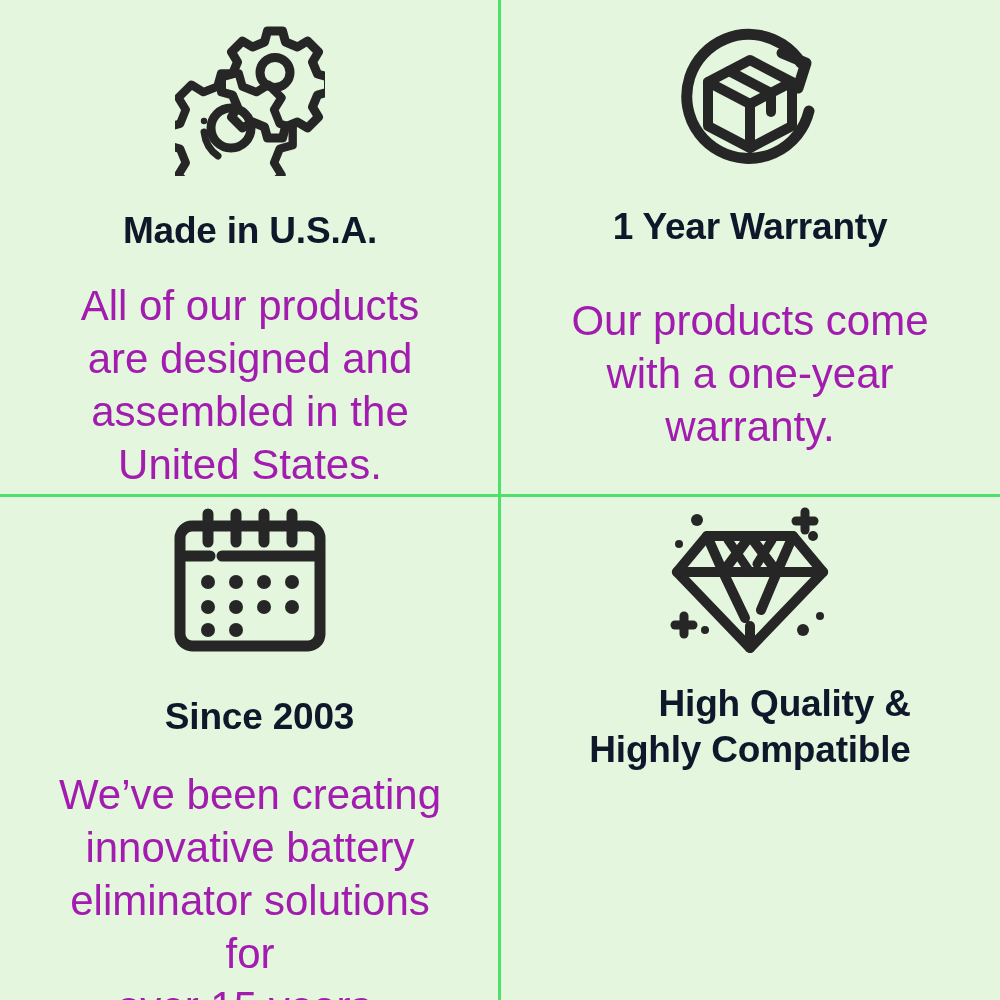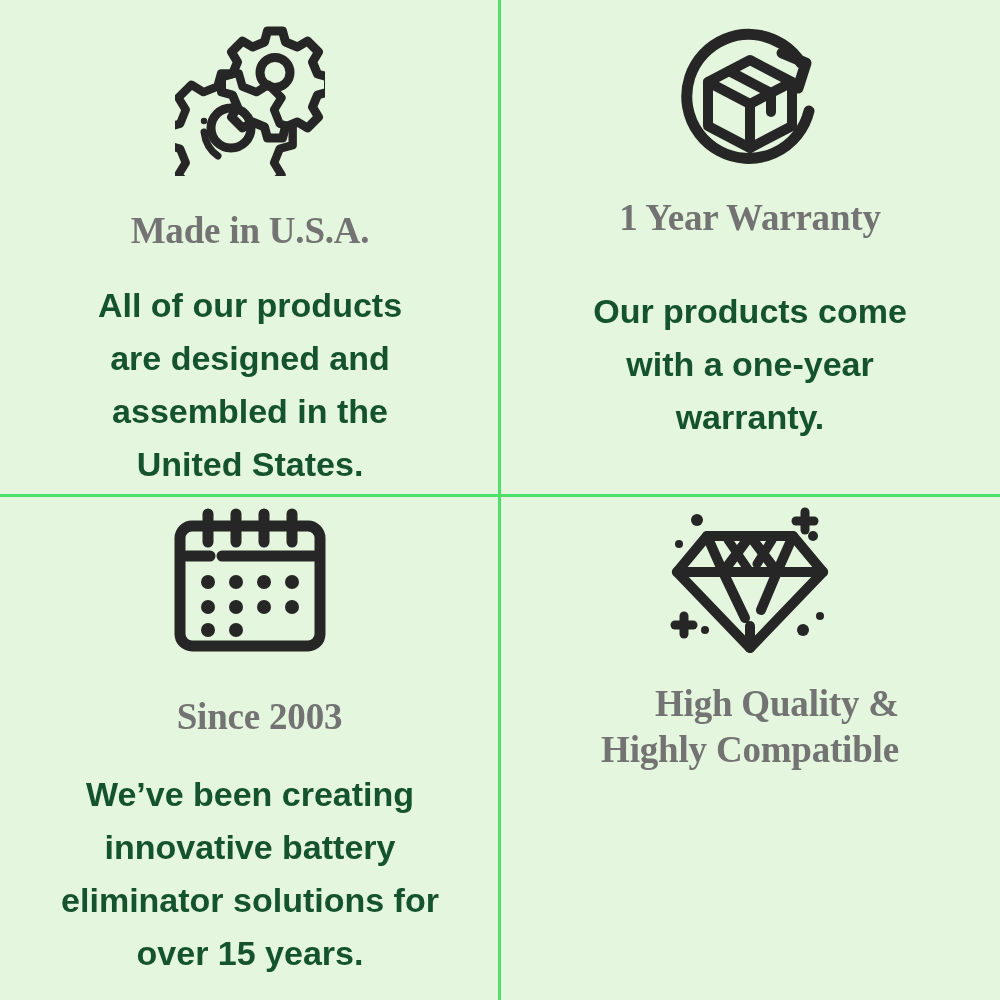--- a/index.html
+++ b/index.html
@@ -58,40 +58,39 @@
     align-items: flex-end;
     justify-content: center;
   }
   .cell-icon svg { display: block; }
 
   .cell-title {
     font-weight: bold;
     font-size: 37px;
     line-height: 46px;
     letter-spacing: -0.2px;
-    color: #737373;
+    color: #0f172a;
     white-space: pre-line;
-    font-family: Liberation Serif, serif;
   }
 
   .cell-body {
-    font-size: 34px;
+    font-size: 42px;
     line-height: 53px;
-    font-weight: bold;
-    color: #14532d;
+    font-weight: normal;
+    color: #a21caf;
     white-space: pre-line;
   }
 
   
   .cell-made    .cell-icon { height: 176px; padding-top: 14px; }
   .cell-made    .cell-title { margin-top: 32px; }
   .cell-made    .cell-body  { margin-top: 25px; max-width: 360px; }
 
   .cell-warranty .cell-icon { height: 176px; padding-top: 14px; }
-  .cell-warranty .cell-title { margin-top: 19px; }
+  .cell-warranty .cell-title { margin-top: 28px; }
   .cell-warranty .cell-body  { margin-top: 44px; max-width: 390px; }
 
   .cell-since   .cell-icon { height: 160px; padding-top: 18px; }
   .cell-since   .cell-title { margin-top: 38px; margin-left: 19px; }
   .cell-since   .cell-body  { margin-top: 28px; max-width: 400px; }
 
   .cell-quality .cell-icon { height: 160px; padding-top: 12px; }
   .cell-quality .cell-title { margin-top: 25px; text-align: right; }
   .cell-quality .cell-body  { margin-top: 22px; max-width: 380px; }
 </style>

